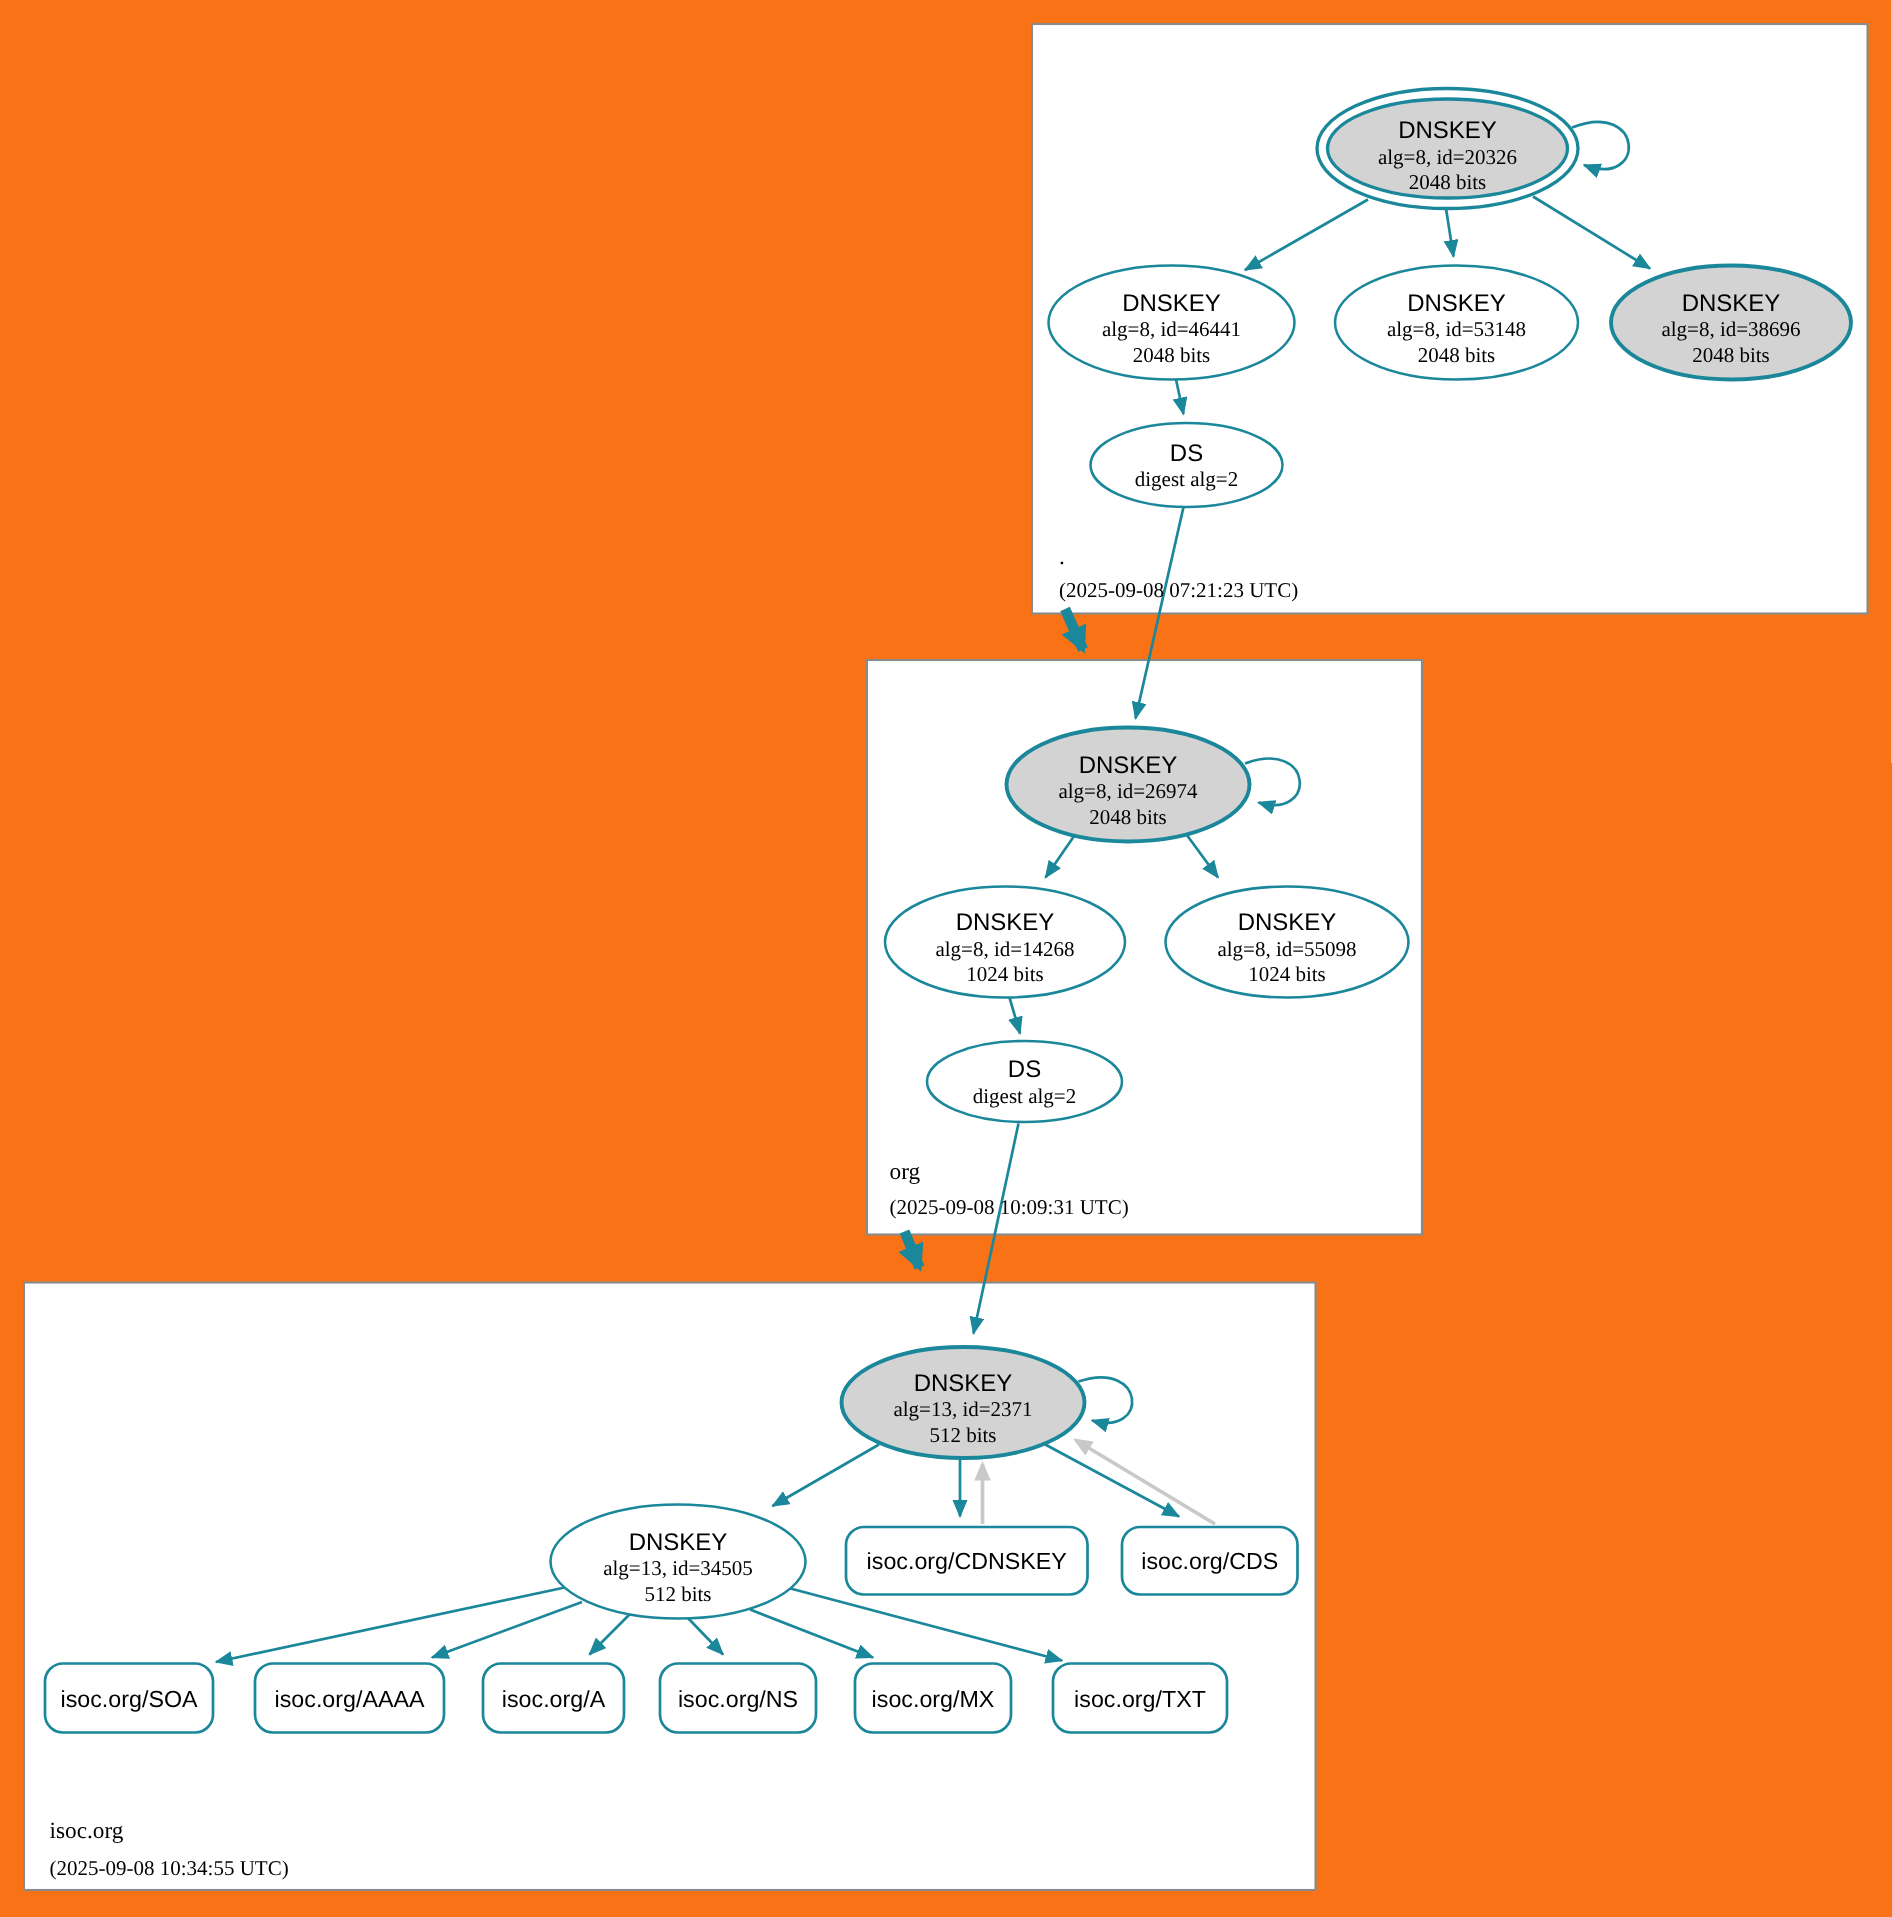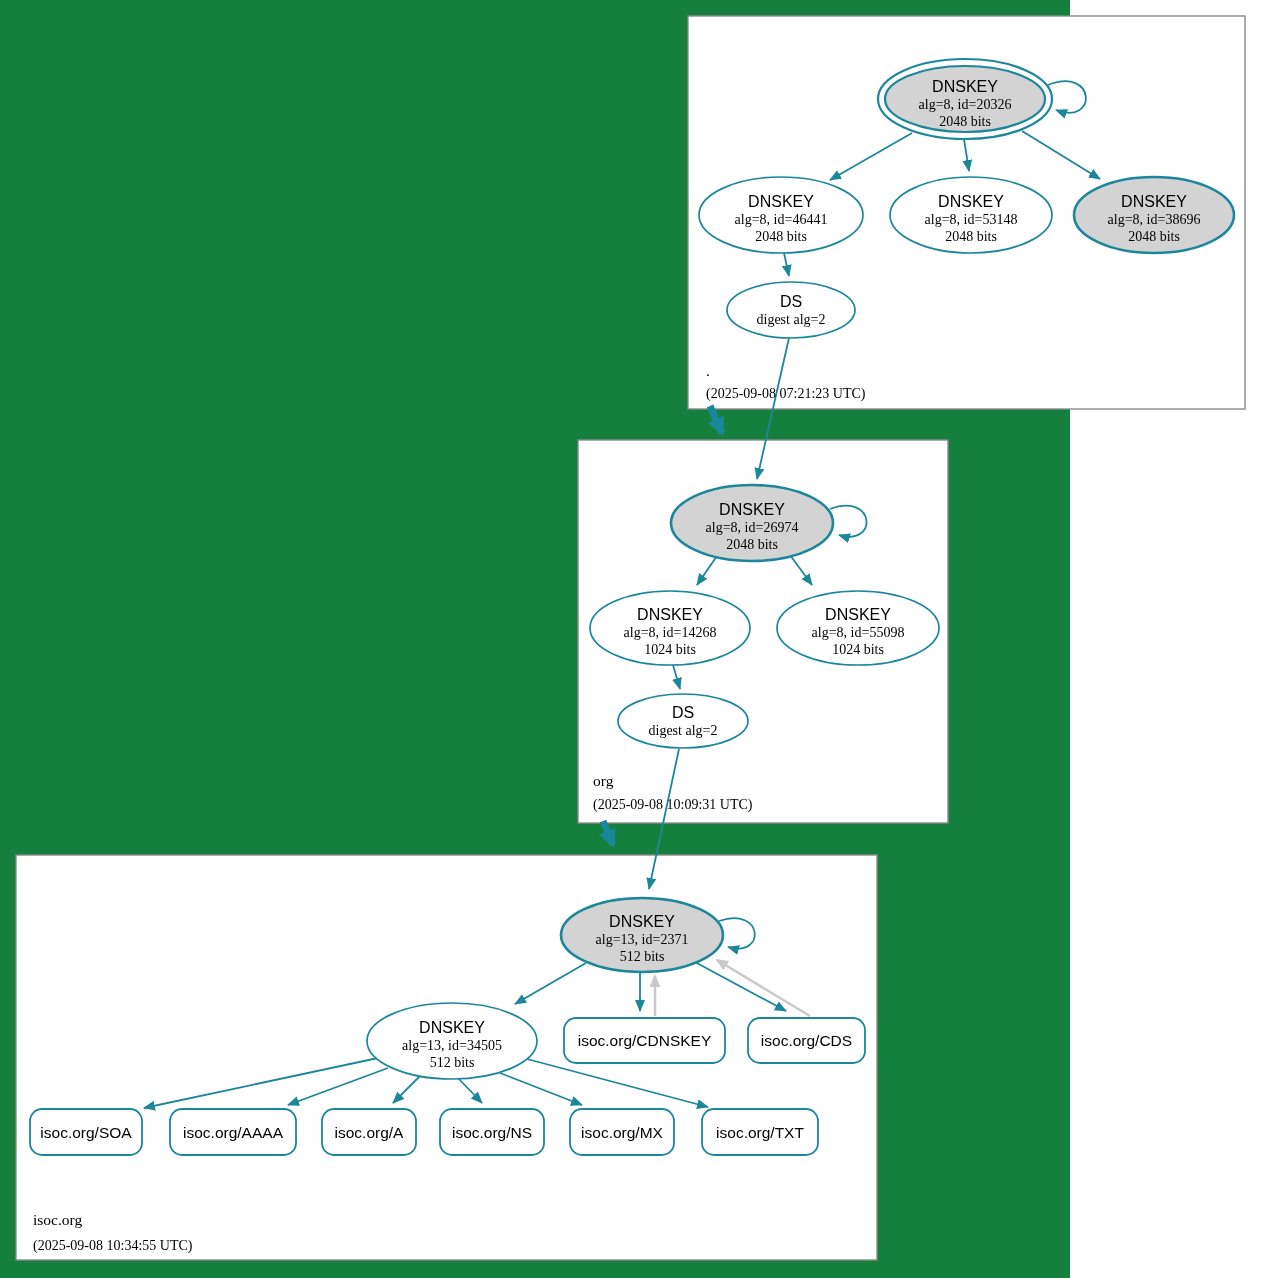--- a/index.html
+++ b/index.html
@@ -1,16 +1,16 @@
 <!DOCTYPE html>
 <html><head>
 <meta charset="utf-8">
 <style>
   html,body { margin:0; padding:0; background:#ffffff; }
-  .canvas { position:relative; width:1070px; height:1278px; background:#15803d; }
+  .canvas { position:relative; width:1261px; height:1278px; background:#f97316; }
   svg { display:block; }
   .t-title  { font-family:"Liberation Sans", sans-serif; font-size:16px; fill:#000; text-anchor:middle; }
   .t-detail { font-family:"Liberation Serif", serif;     font-size:14px; fill:#000; text-anchor:middle; }
   .t-rr     { font-family:"Liberation Sans", sans-serif; font-size:15.5px; fill:#000; text-anchor:middle; }
   .t-zone   { font-family:"Liberation Serif", serif;     font-size:15.5px; fill:#000; text-anchor:start; }
   .t-ts     { font-family:"Liberation Serif", serif;     font-size:14px;   fill:#000; text-anchor:start; }
   .edge     { stroke:#1b879a; stroke-width:1.8; fill:none; }
   .edge-thick { stroke:#1b879a; stroke-width:7; fill:none; }
   .edge-gray { stroke:#c9c9c9; stroke-width:2.5; fill:none; }
   .node     { stroke:#1b879a; stroke-width:1.7; fill:#ffffff; }

